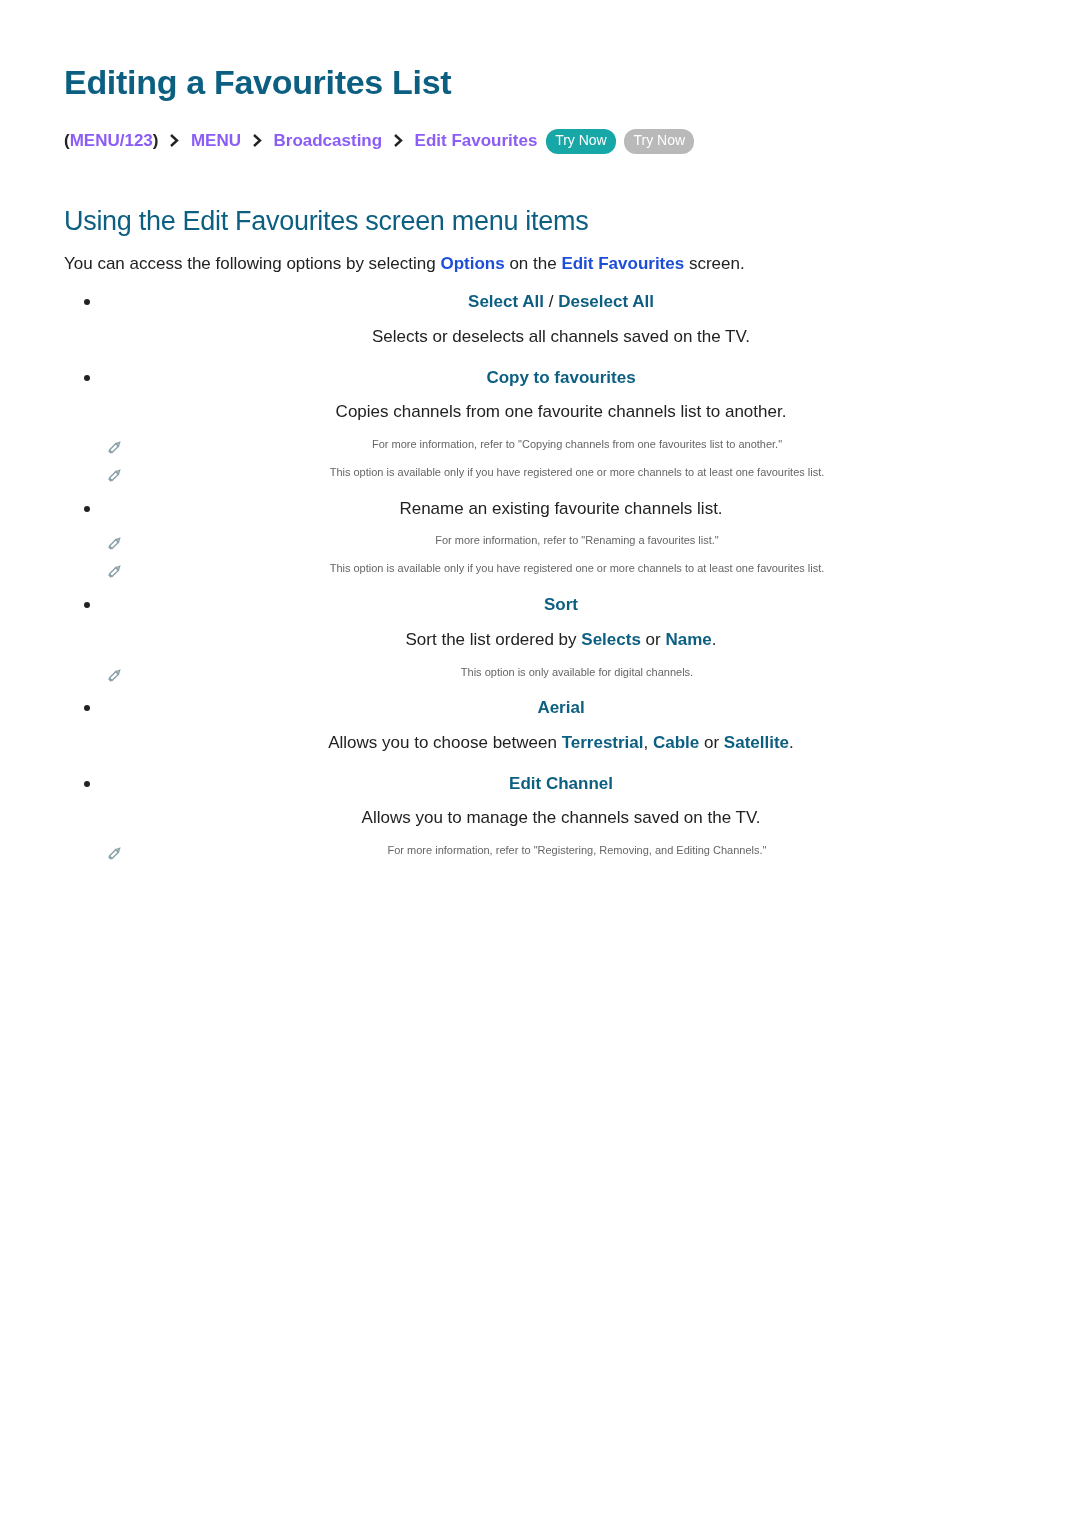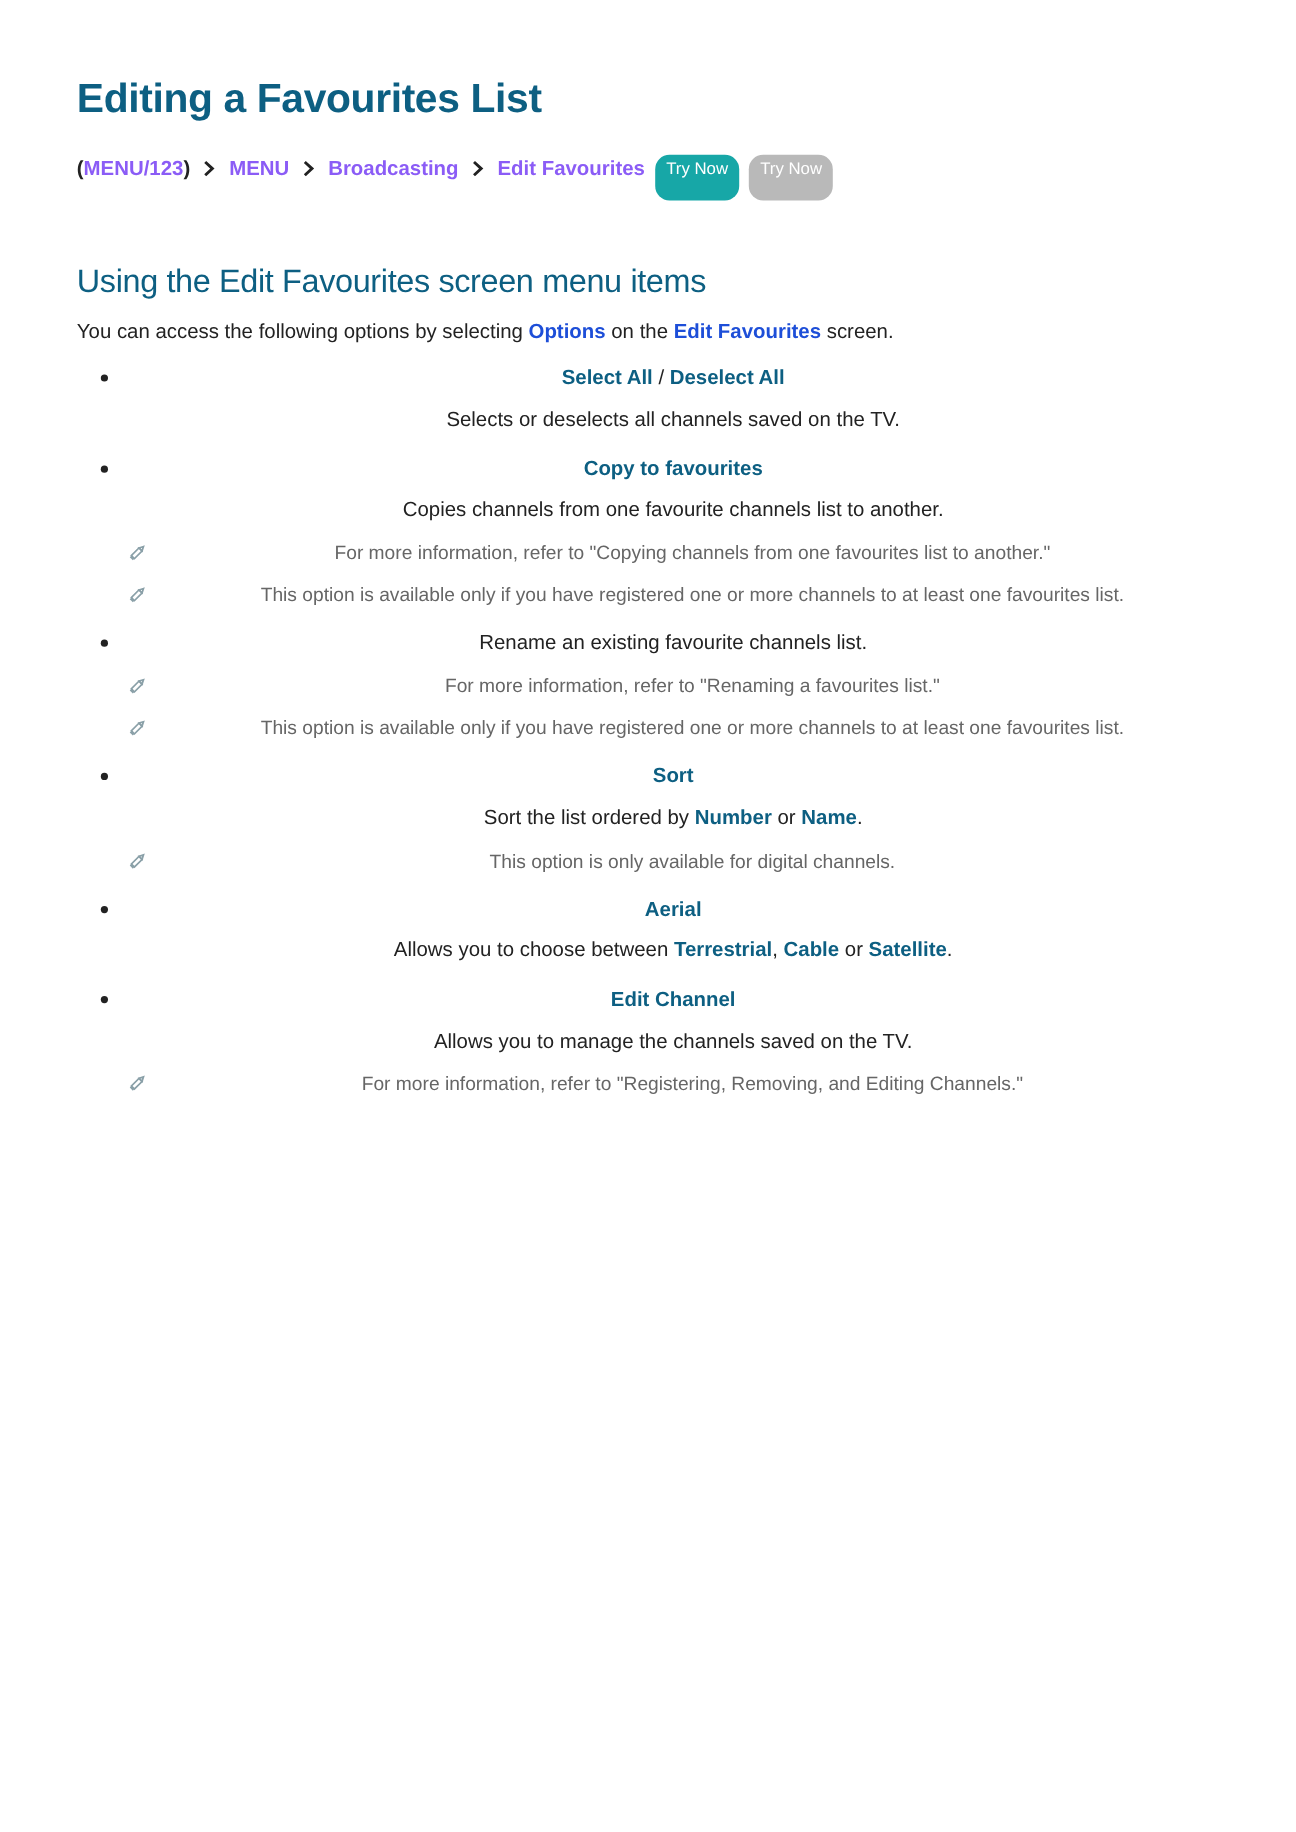--- a/index.html
+++ b/index.html
@@ -29,21 +29,21 @@
   .chevron {
     display: inline-block;
     margin: 0 6px;
     vertical-align: -1px;
   }
   .chevron svg { display: block; }
   .pill {
     display: inline-block;
     border-radius: 12px;
     font-size: 14px;
-    padding: 2px 9px 18px 9px;
+    padding: 2px 9px 5px 9px;
     color: #fff;
     font-weight: normal;
     margin-left: 4px;
     line-height: 1.3;
     vertical-align: 1px;
   }
   .pill.teal { background: #17a7a7; }
   .pill.gray { background: #b9b9b9; }
   h2.sub-title {
     color: #0d5f82;
@@ -82,21 +82,21 @@
   }
   .opt-title .sep { color: #222; font-weight: normal; }
   .opt-desc {
     font-size: 17px;
     margin: 0 0 12px 0;
     color: #222;
   }
   .opt-desc .hl { color: #0d5f82; font-weight: bold; }
   .note {
     position: relative;
-    font-size: 16px;
+    font-size: 11px;
     color: #666;
     margin: 0 0 12px 0;
     padding-left: 32px;
   }
   .note-icon {
     position: absolute;
     left: 0;
     top: 1px;
   }
   .note-icon svg { display: block; }
@@ -173,21 +173,21 @@
             <g transform="rotate(-45 9 9)">
               <rect x="3" y="7.2" width="9" height="3.6" fill="none" stroke="#8aa0a8" stroke-width="1.4"></rect>
               <path d="M12 7.2 L15.5 9 L12 10.8 Z" fill="none" stroke="#8aa0a8" stroke-width="1.4"></path>
               <line x1="2" y1="7.2" x2="2" y2="10.8" stroke="#8aa0a8" stroke-width="1.8"></line>
             </g>
           </svg>
         </span><span>This option is available only if you have registered one or more channels to at least one favourites list.</span></div>
     </li>
     <li>
       <div class="opt-title"><span>Sort</span></div>
-      <div class="opt-desc"><span>Sort the list ordered by </span><span class="hl">Number</span><span> or </span><span class="hl">Name</span><span>.</span></div>
+      <div class="opt-desc"><span>Sort the list ordered by </span><span class="hl">Selects</span><span> or </span><span class="hl">Name</span><span>.</span></div>
       <div class="note"><span class="note-icon">
           <svg width="18" height="18" viewBox="0 0 18 18">
             <g transform="rotate(-45 9 9)">
               <rect x="3" y="7.2" width="9" height="3.6" fill="none" stroke="#8aa0a8" stroke-width="1.4"></rect>
               <path d="M12 7.2 L15.5 9 L12 10.8 Z" fill="none" stroke="#8aa0a8" stroke-width="1.4"></path>
               <line x1="2" y1="7.2" x2="2" y2="10.8" stroke="#8aa0a8" stroke-width="1.8"></line>
             </g>
           </svg>
         </span><span>This option is only available for digital channels.</span></div>
     </li>

